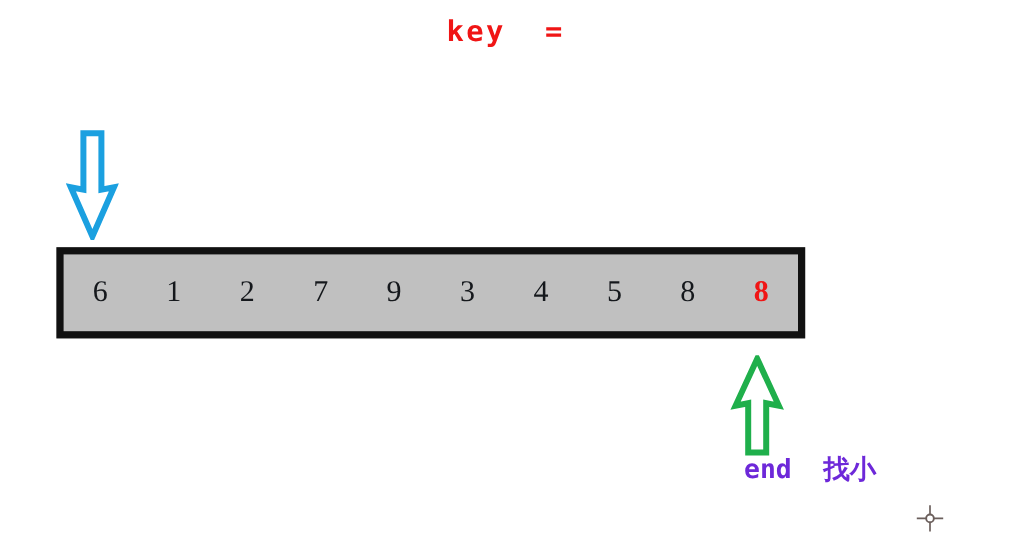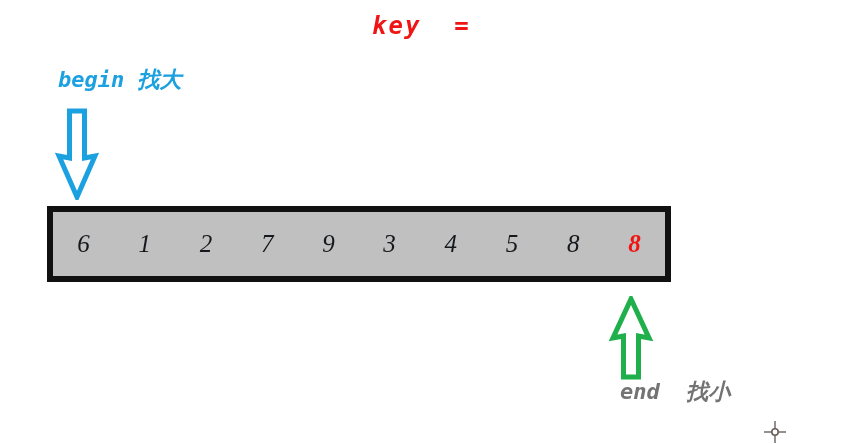--- a/index.html
+++ b/index.html
@@ -12,21 +12,20 @@
     height: 444px;
     position: relative;
     overflow: hidden;
     font-family: "Liberation Sans", sans-serif;
   }
   .canvas {
     position: absolute;
     left: 0; top: 0;
     width: 756px;
     height: 444px;
-    font-style: italic;
   }
 
   
   #key-label {
     position: absolute;
     left: 372px;
     top: 12px;
     font-family: "DejaVu Sans Mono", "Liberation Mono", monospace;
     font-weight: bold;
     font-size: 24px;
@@ -50,21 +49,21 @@
   }
 
   
   #end-label {
     position: absolute;
     left: 620px;
     top: 379px;
     font-family: "DejaVu Sans Mono", "Liberation Mono", monospace;
     font-weight: bold;
     font-size: 22px;
-    color: #737373;
+    color: #6d28d9;
     white-space: pre;
     line-height: 26px;
   }
 
   
   #begin-arrow {
     position: absolute;
     left: 55px;
     top: 108px;
     width: 44px;
@@ -114,21 +113,20 @@
     height: 26px;
   }
 </style>
 </head>
 <body>
 
 <div class="canvas">
 
   <div id="key-label">key  =</div>
 
-  <div id="begin-label">begin 找大</div>
 
   <svg id="begin-arrow" viewBox="0 0 44 92">
     <path d="M 14.5 3 L 29.5 3 L 29.5 50 L 40 48 L 22 89 L 4 48 L 14.5 50 Z" fill="none" stroke="#1BA0E0" stroke-width="5" stroke-linejoin="miter" stroke-linecap="butt"></path>
   </svg>
 
   <div id="array-box">
     <div class="array-cell">6</div>
     <div class="array-cell">1</div>
     <div class="array-cell">2</div>
     <div class="array-cell">7</div>

